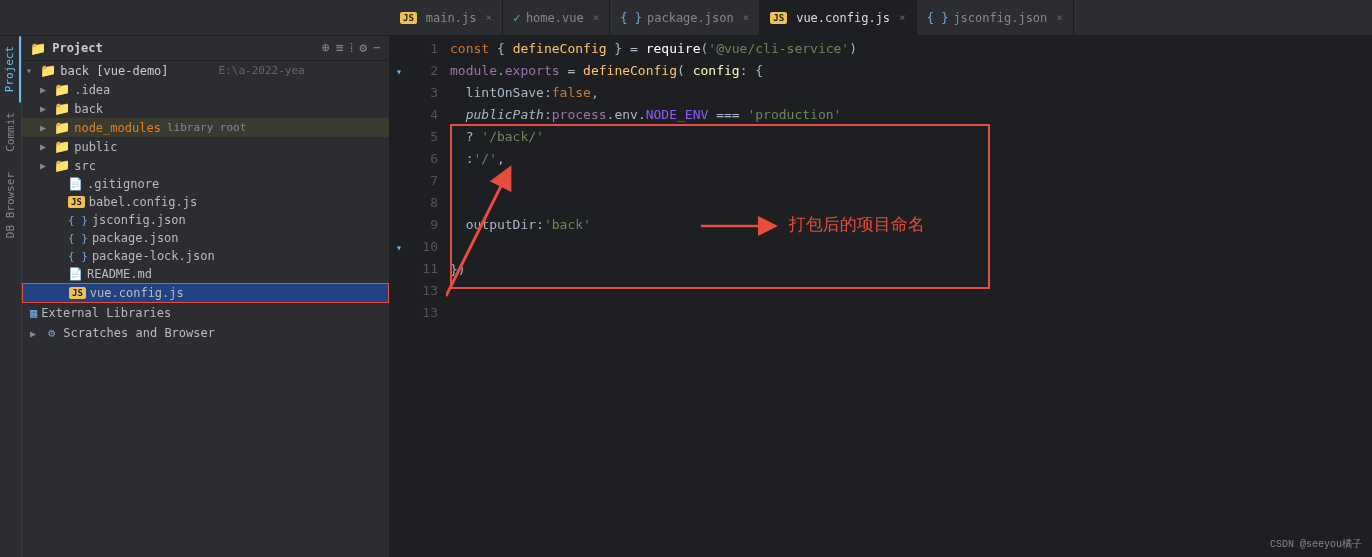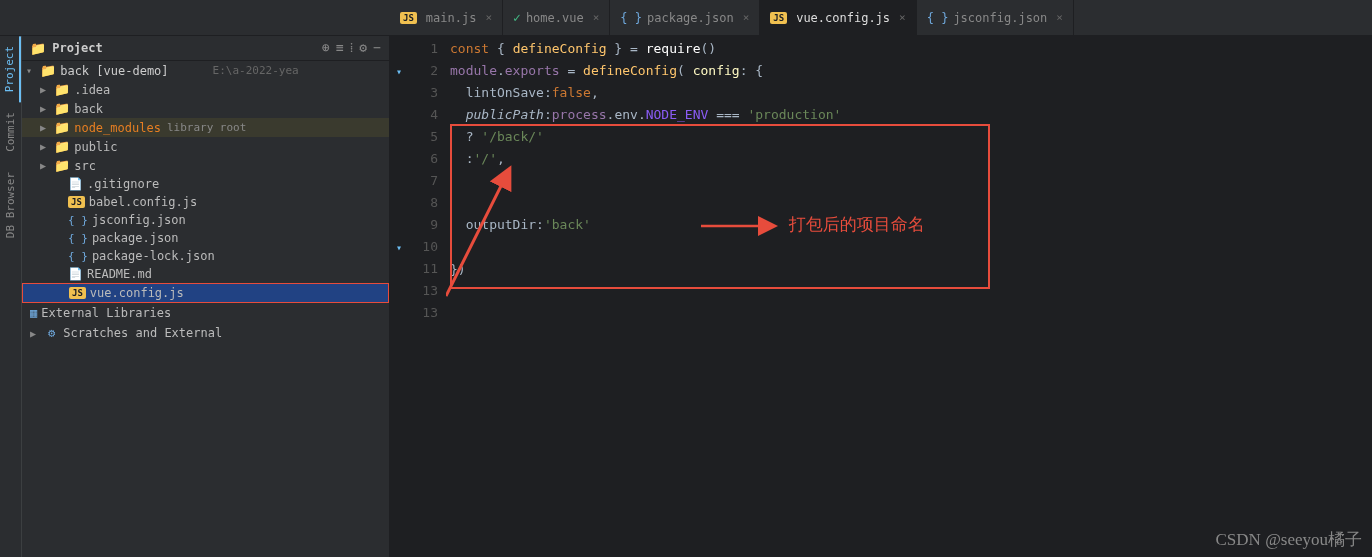--- a/index.html
+++ b/index.html
@@ -190,22 +190,22 @@
       pointer-events: none;
       z-index: 10;
     }
 
     
     .watermark {
       position: fixed;
       bottom: 6px;
       right: 10px;
       color: #888;
-      font-size: 17px;
-      font-family: Liberation Serif, serif;
+      font-size: 10px;
+      font-family: Liberation Mono, monospace;
     }
 
     
     .sidebar-labels {
       width: 22px;
       background: #2b2d30;
       display: flex;
       flex-direction: column;
       align-items: center;
       flex-shrink: 0;
@@ -290,21 +290,21 @@
         <span style="cursor:pointer;">⁞</span>
         <span style="cursor:pointer;">⚙</span>
         <span style="cursor:pointer;">−</span>
       </div>
     </div>
 
     <div class="tree-item" style="padding-left:4px;">
       <span class="tree-arrow">▾</span>
       <span class="folder-icon">📁</span>
       <span style="color:#ccc;font-size:12px;">back [vue-demo]</span>
-      <span style="color:#666;font-size:11px;padding-left:44px;">E:\a-2022-yea</span>
+      <span style="color:#666;font-size:11px;margin-left:6px;padding-left:44px;">E:\a-2022-yea</span>
     </div>
 
     <div class="tree-item" style="padding-left:18px;">
       <span class="tree-arrow">▶</span>
       <span class="folder-icon">📁</span>
       <span class="file-label">.idea</span>
     </div>
 
     <div class="tree-item" style="padding-left:18px;">
       <span class="tree-arrow">▶</span>
@@ -374,21 +374,21 @@
     </div>
 
     <div class="ext-libraries">
       <span style="color:#6fa8dc;font-size:12px;">▦</span>
       <span>External Libraries</span>
     </div>
 
     <div class="scratches">
       <span class="tree-arrow">▶</span>
       <span style="color:#6fa8dc;font-size:12px;margin-right:4px;">⚙</span>
-      <span>Scratches and External</span>
+      <span>Scratches and Browser</span>
     </div>
   </div>
 
   <div class="code-editor">
     <div class="code-content">
 
       <div class="gutter-area">
         <div class="gutter-line"></div>
         <div class="gutter-line">
             <span class="fold-icon">▾</span>
@@ -426,20 +426,21 @@
 
       <div class="code-lines">
 
         <div class="code-line">
           <span class="kw">const</span>
           <span class="plain"> { </span>
           <span style="color:#ffc66d;">defineConfig</span>
           <span class="plain"> } = </span>
           <span style="color:#ffffff;">require</span>
           <span class="plain">(</span>
+          <span class="str">'@vue/cli-service'</span>
           <span class="plain">)</span>
         </div>
 
         <div class="code-line">
           <span style="color:#9876aa;text-align:center;">module</span>
           <span class="plain">.</span>
           <span style="color:#9876aa;">exports</span>
           <span class="plain"> = </span>
           <span style="color:#ffc66d;">defineConfig</span>
           <span class="plain">( </span>

